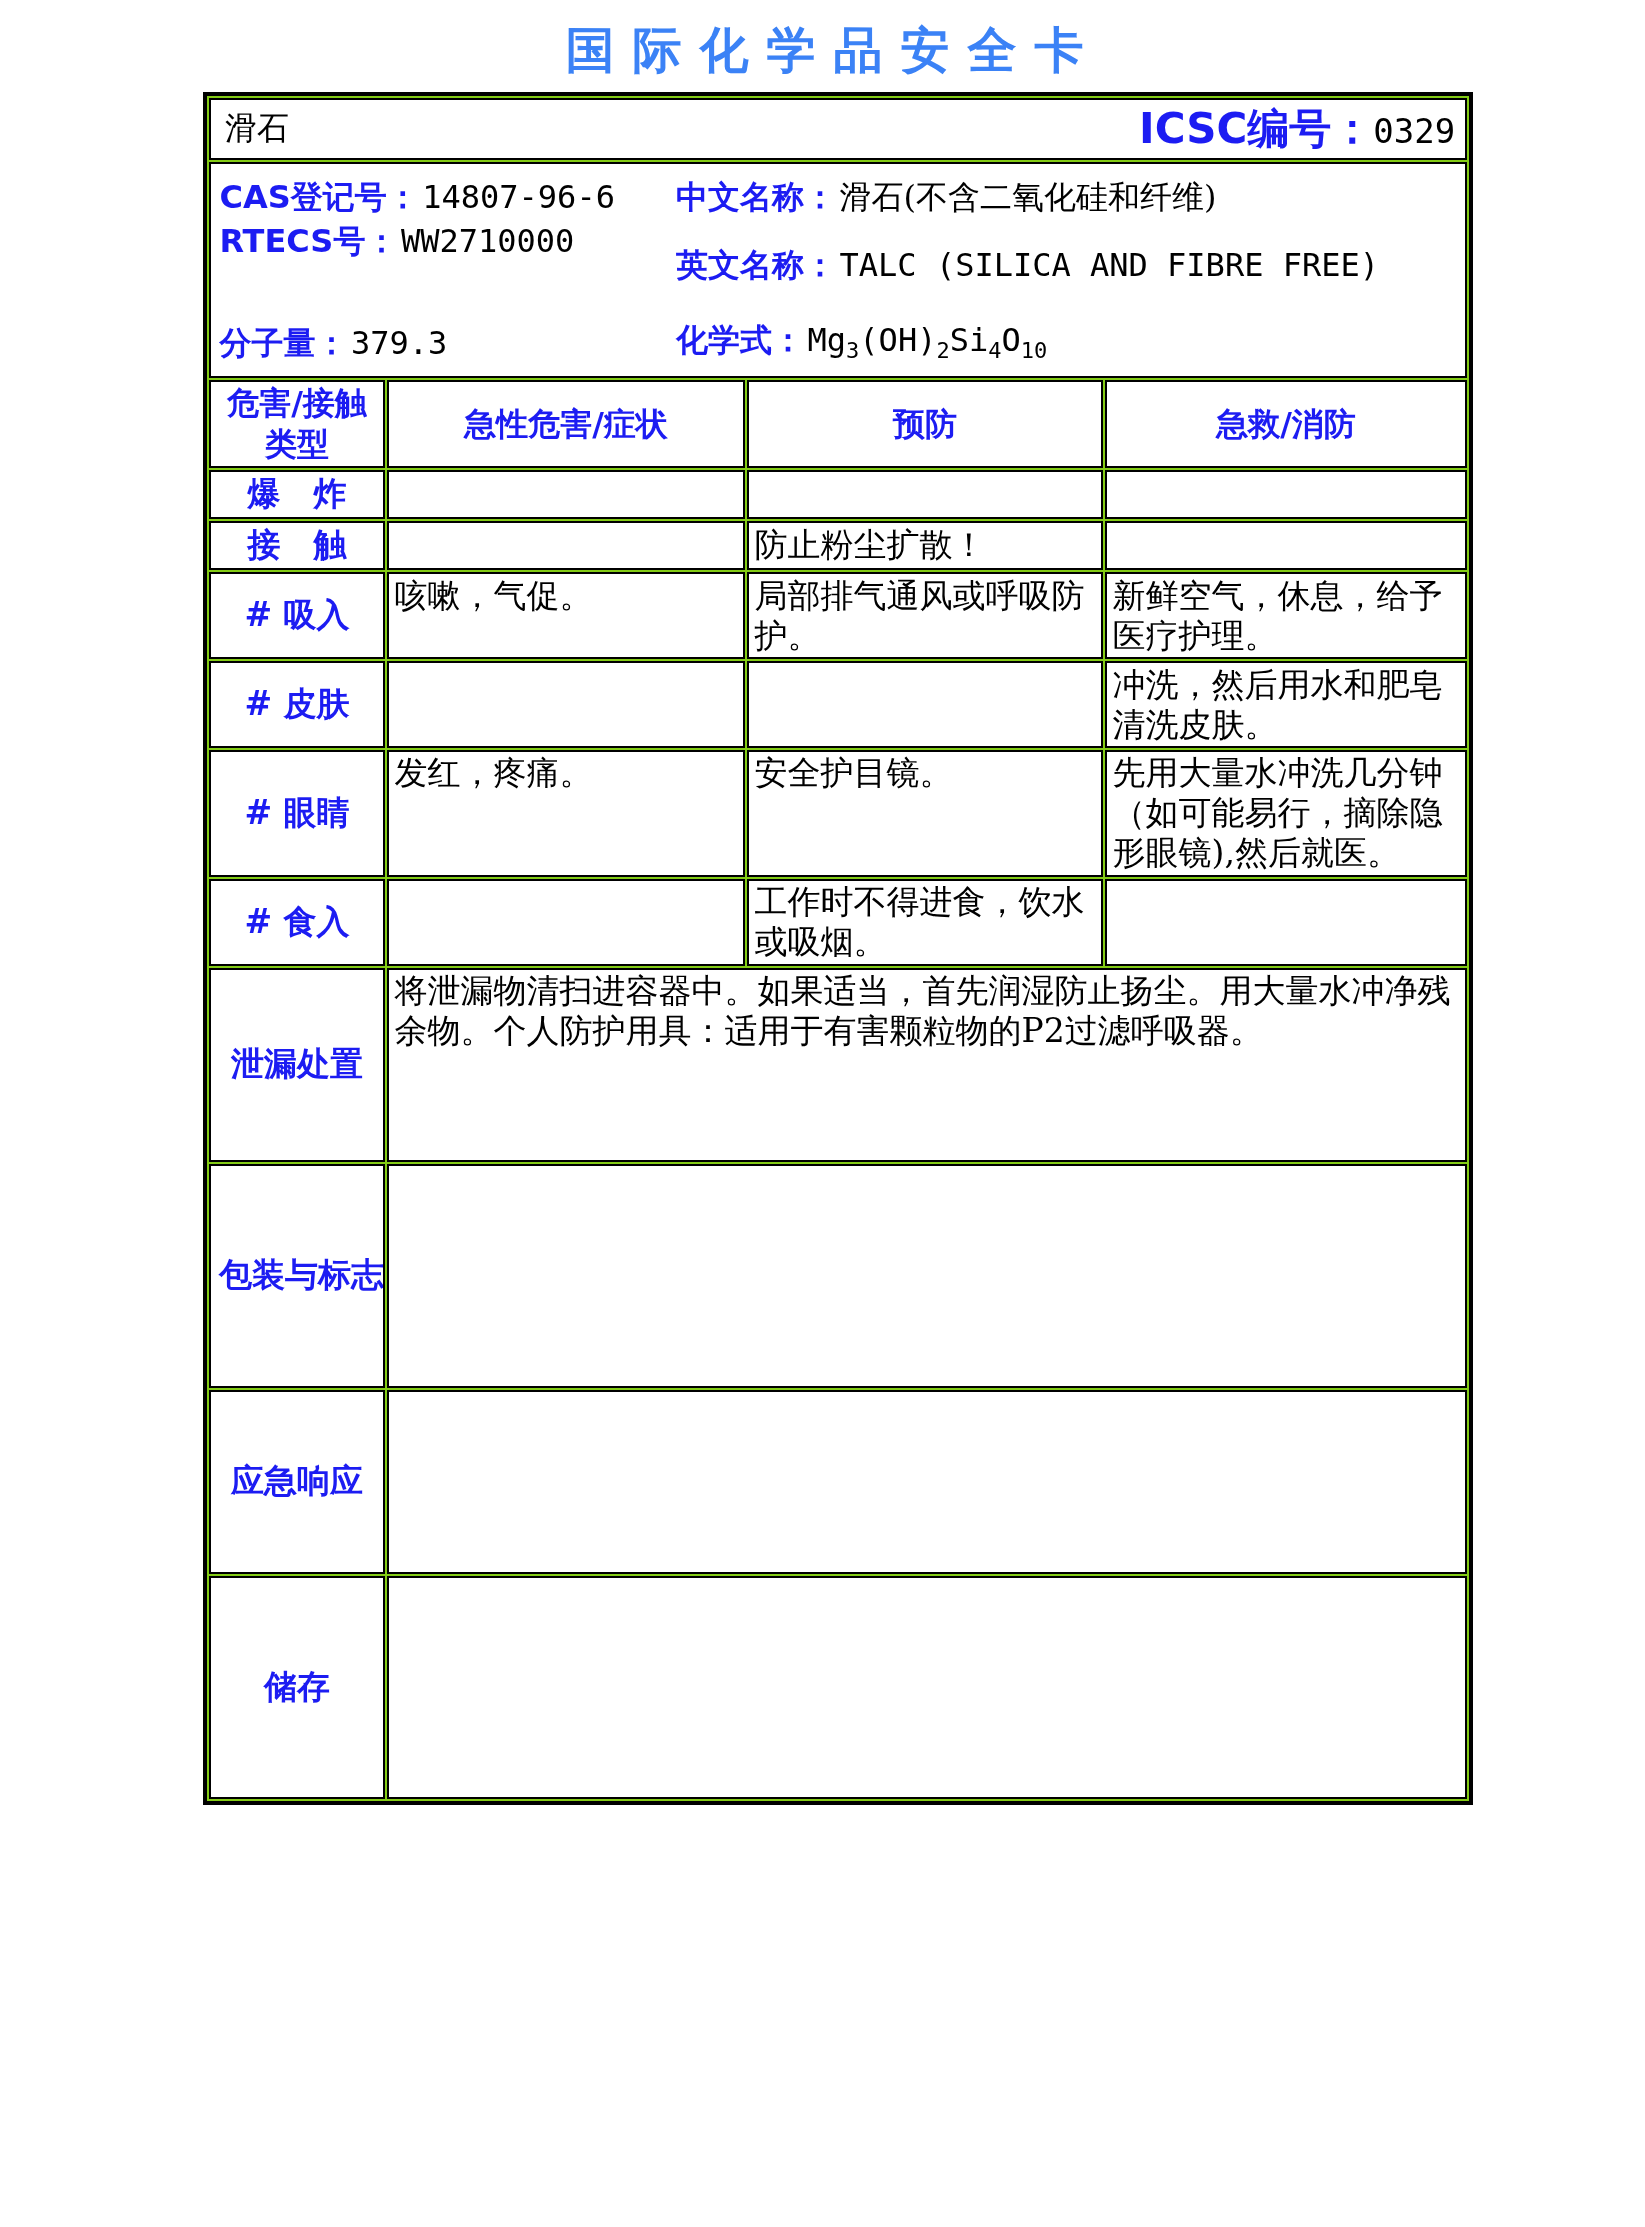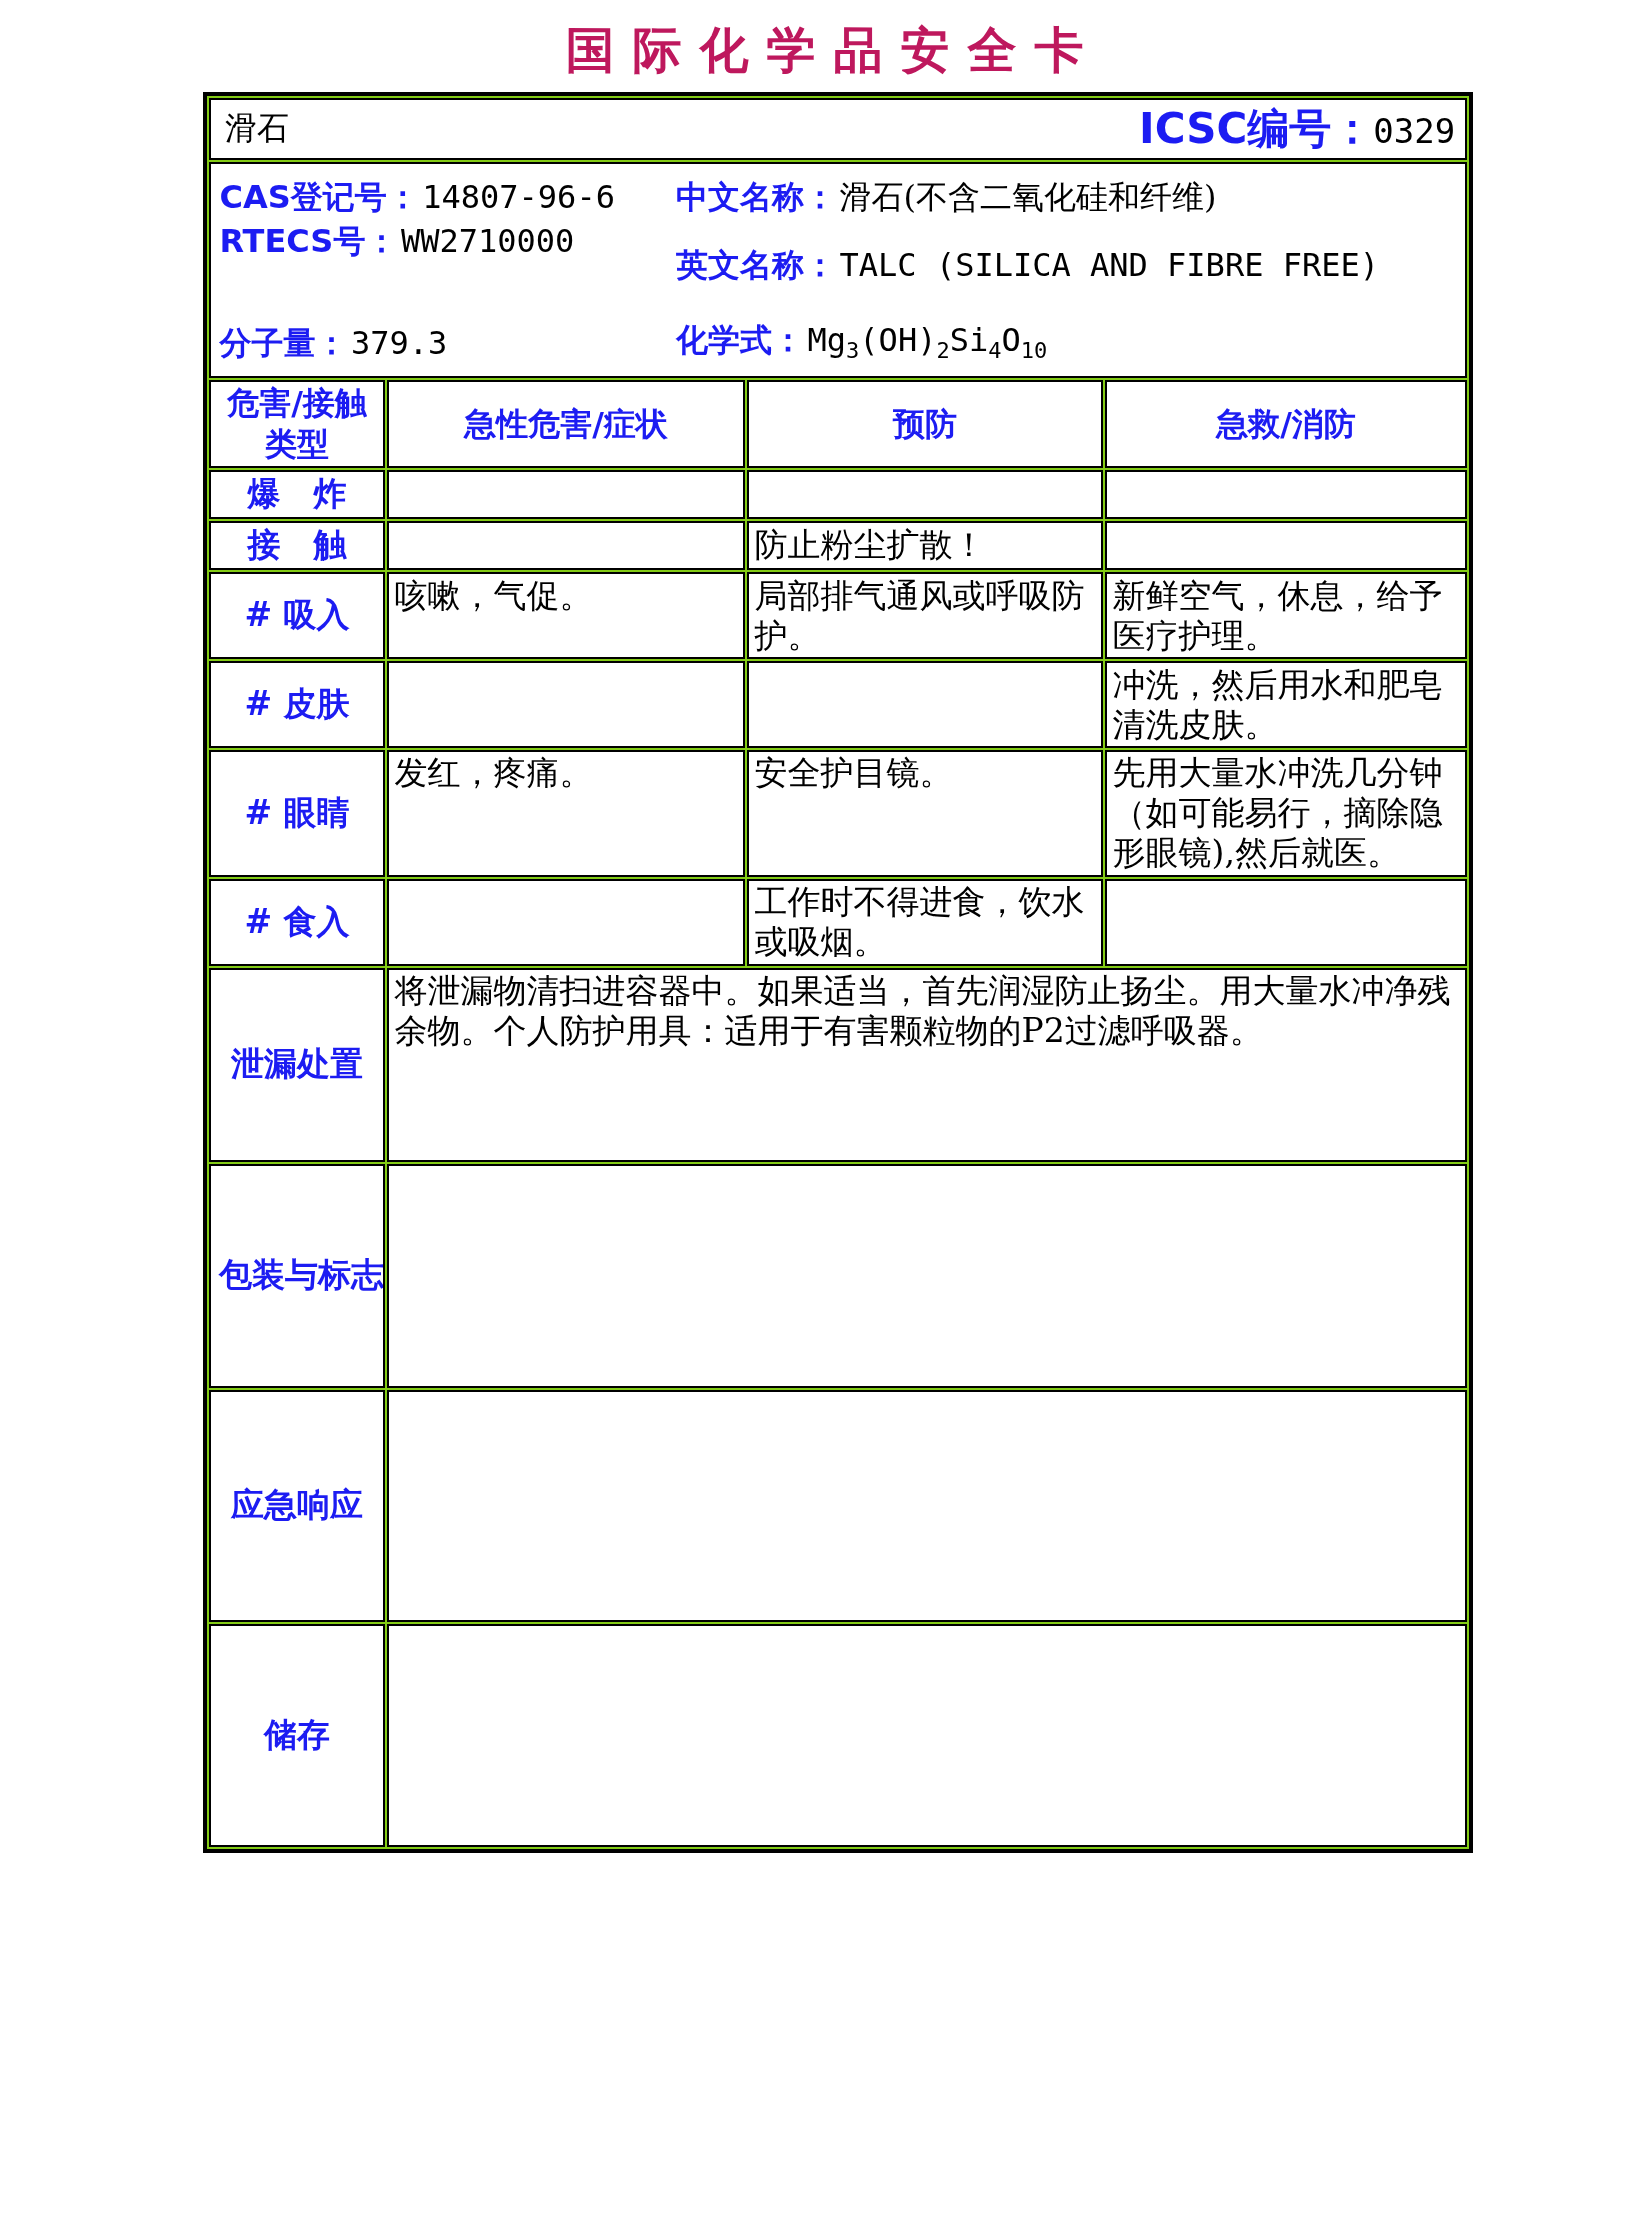--- a/index.html
+++ b/index.html
@@ -10,21 +10,21 @@
     color:#000;
   }
   .container { position:absolute; left:203px; top:0; width:1261px; }
   .page-title {
     margin-top:18px; margin-bottom:8.4px;
     text-align:center;
     font-family:"DejaVu Serif","Liberation Serif",serif;
     font-weight:bold;
     font-size:49px;
     letter-spacing:18px;
-    color:#be185d;
+    color:#3b82f6;
     white-space:nowrap;
   }
   table.icsc {
     width:1261px;
     table-layout:fixed;
     border-collapse:separate;
     border-spacing:2.8px;
     border:4.2px solid #000;
     background:#84cc16;
   }
@@ -150,21 +150,21 @@
       <td class="rowlbl lbl" style="height:194px;">泄漏处置</td>
       <td class="cell" colspan="3">将泄漏物清扫进容器中。如果适当，首先润湿防止扬尘。用大量水冲净残余物。个人防护用具：适用于有害颗粒物的P2过滤呼吸器。</td>
     </tr>
 
     <tr>
       <td class="rowlbl lbl" style="height:224px;padding-left:8px;">包装与标志</td>
       <td class="cell" colspan="3"></td>
     </tr>
 
     <tr>
-      <td class="rowlbl lbl" style="height:232px;">应急响应</td>
+      <td class="rowlbl lbl" style="height:184px;">应急响应</td>
       <td class="cell" colspan="3"></td>
     </tr>
 
     <tr>
       <td class="rowlbl lbl" style="height:223px;">储存</td>
       <td class="cell" colspan="3"></td>
     </tr>
 
   </tbody>
     </table>

